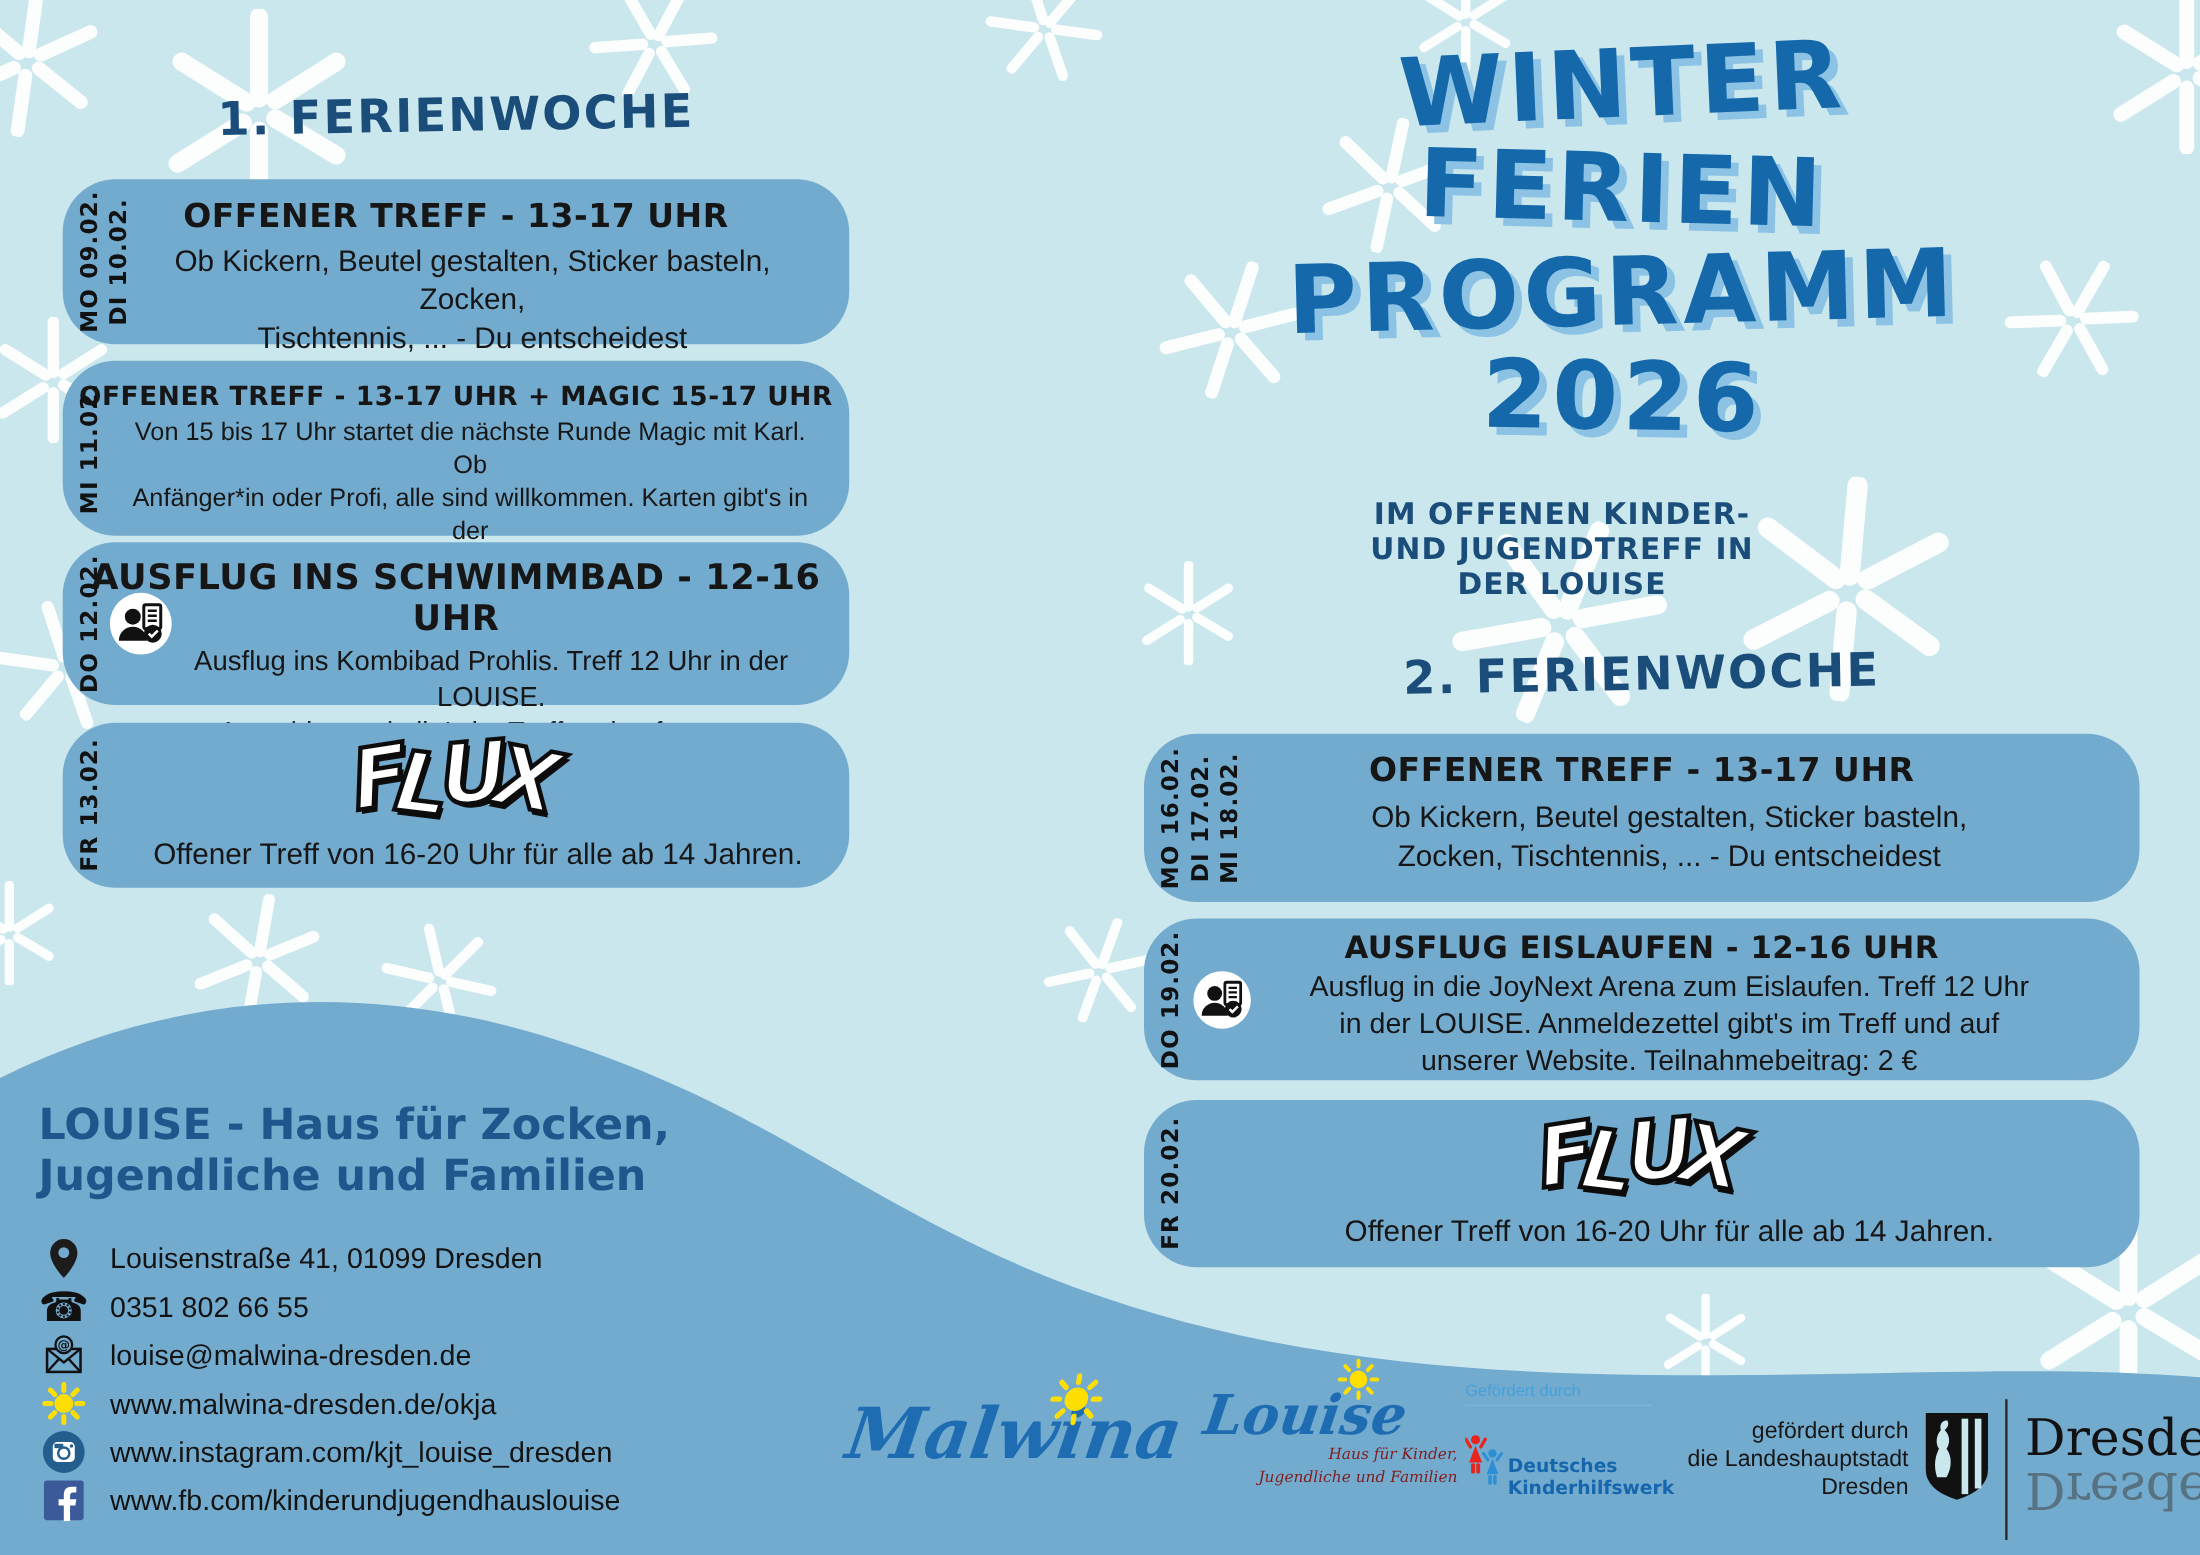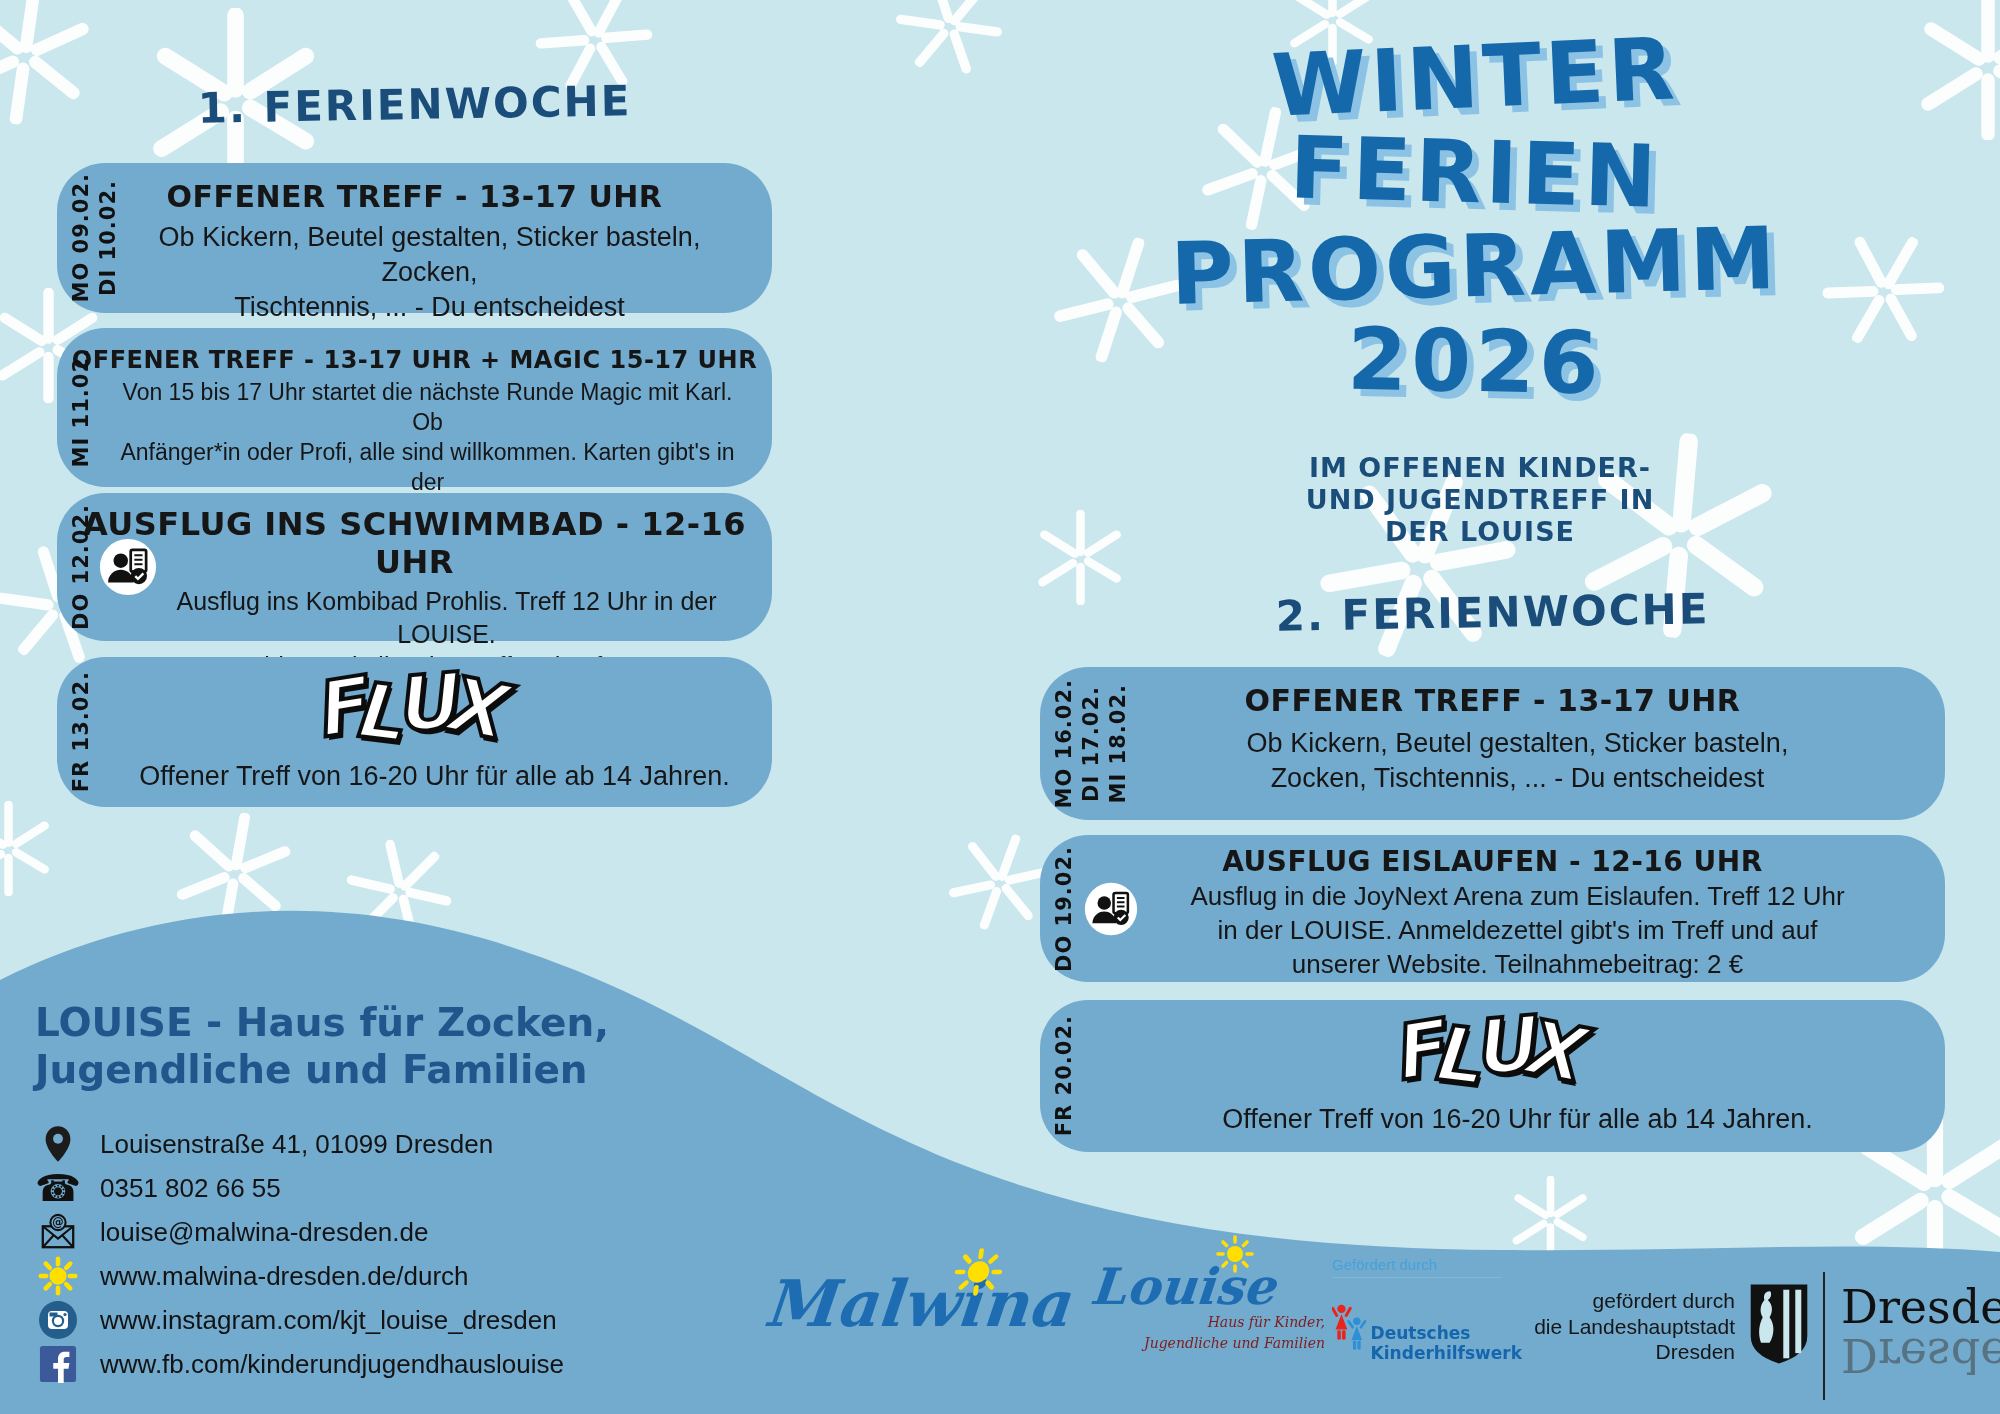--- a/index.html
+++ b/index.html
@@ -14,21 +14,21 @@
   .week-heading{position:absolute;text-align:center;font-family:"DejaVu Sans",sans-serif;
     font-weight:bold;font-size:42px;letter-spacing:2px;color:#1b4d7a;transform:rotate(-1deg);}
   
   #title-block{position:absolute;left:1000px;top:30px;width:950px;text-align:center;}
   .title-line{font-family:"DejaVu Sans",sans-serif;font-weight:bold;font-size:86px;line-height:1.1;
     color:#1569ab;letter-spacing:4px;text-shadow:7px 7px 0 #8cc3e4;}
   .t0{transform:rotate(-2.5deg);}
   .t1{transform:rotate(1.5deg);}
   .t2{transform:rotate(-1.5deg);}
   .t3{transform:rotate(1deg);}
-  #subtitle-block{position:absolute;left:1180px;top:452px;width:600px;text-align:center;}
+  #subtitle-block{position:absolute;left:1120px;top:452px;width:600px;text-align:center;}
   .subtitle-line{font-family:"DejaVu Sans",sans-serif;font-weight:bold;font-size:27px;line-height:1.18;
     color:#1b4d7a;letter-spacing:1px;}
   
   .card{position:absolute;background:#73abcf;border-radius:48px;color:#161616;}
   .card-title{font-family:"DejaVu Sans",sans-serif;font-weight:bold;text-align:center;
     font-size:30px;letter-spacing:.5px;padding-top:16px;}
   .card-body{font-size:27px;line-height:1.3;text-align:center;white-space:pre-line;padding-top:6px;}
   .dates{position:absolute;left:12px;top:0;bottom:0;display:flex;flex-direction:row;
     align-items:center;gap:3px;}
   .vdate{writing-mode:vertical-rl;transform:rotate(180deg);font-family:"DejaVu Sans",sans-serif;
@@ -308,21 +308,21 @@
                 <path d="M3,22 L9,22"></path>
                 <path d="M35,22 L41,22"></path>
               <path d="M8.5,8.5 L13,13"></path>
                 <path d="M31,31 L35.5,35.5"></path>
                 <path d="M35.5,8.5 L31,13"></path>
                 <path d="M13,31 L8.5,35.5"></path>
             </g>
           </g>
         </svg>
       </span>
-      <span class="contact-text">www.malwina-dresden.de/durch</span>
+      <span class="contact-text">www.malwina-dresden.de/okja</span>
     </div>
     <div class="contact-row">
       <span class="contact-icon">
         <svg width="40" height="40" viewBox="0 0 40 40">
           <circle cx="20" cy="20" r="19" fill="#235e8c"></circle>
           <rect x="10" y="11" width="20" height="18" rx="4" fill="#fff"></rect>
           <rect x="11.5" y="12.5" width="8" height="4" fill="#235e8c"></rect>
           <circle cx="20" cy="21" r="6.2" fill="#235e8c"></circle>
           <circle cx="20" cy="21" r="4" fill="#fff"></circle>
           <circle cx="27" cy="14.5" r="1.6" fill="#235e8c"></circle>

